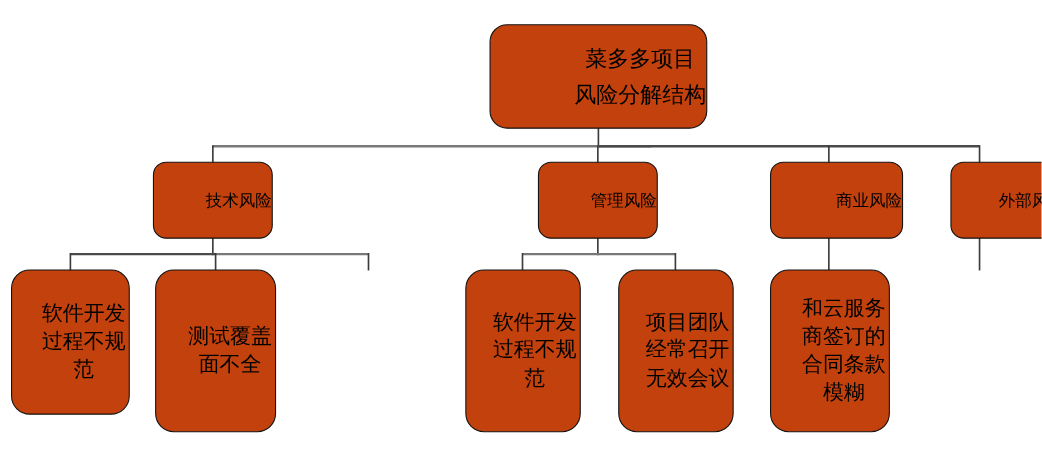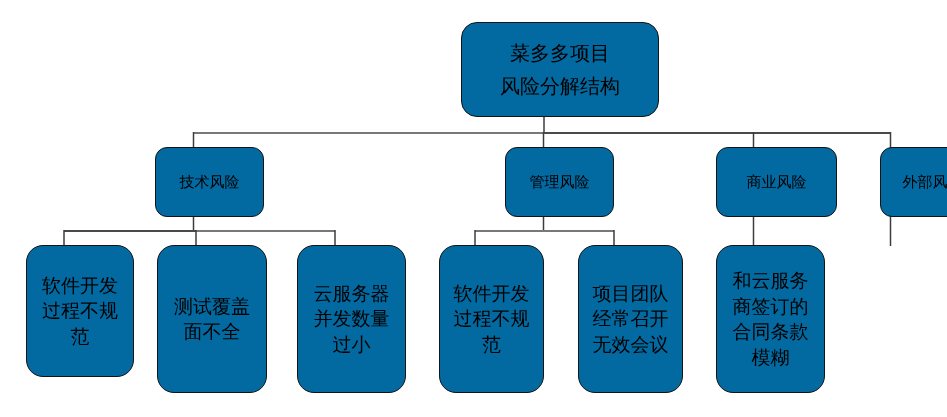--- a/index.html
+++ b/index.html
@@ -7,25 +7,24 @@
     position:relative; width:947px; height:417px; background:#ffffff;
     font-family:"DejaVu Serif","Liberation Serif",serif; color:#000000;
     overflow:hidden;
   }
   svg.connectors { position:absolute; left:0; top:0; width:947px; height:417px; }
   svg.connectors line { stroke:#3c3c3c; stroke-width:1.5; }
   svg.connectors line.bus { stroke:#787878; stroke-width:2.2; }
   svg.connectors line.bus2 { stroke:#4a4a4a; stroke-width:2.2; }
 
   .node {
-    position:absolute; box-sizing:border-box; background:#0369a1;
+    position:absolute; box-sizing:border-box; background:#c2410c;
     border:1.6px solid #141414;
-    display:flex; align-items:center; justify-content:center;
+    display:flex; align-items:center; justify-content:flex-end;
     text-align:center;
-    margin-left:16px;
   }
   .root-node { border-radius:16px; font-size:20px; line-height:33px; }
   .l2-node   { border-radius:12px; font-size:15px; line-height:24px; }
   .leaf-node { border-radius:17px; font-size:19px; line-height:25.5px; }
   .leaf-node .label { display:inline-block; width:4.3em; }
 
   
   #node-root { left:445px; top:22px;  width:198px; height:95px; }
   #node-l2-0 { left:139px; top:147px; width:109px; height:70px; }
   #node-l2-1 { left:489px; top:147px; width:109px; height:70px; }
@@ -90,23 +89,20 @@
   <div class="node l2-node" id="node-l2-3">
     <span class="label">外部风险</span>
   </div>
 
   <div class="node leaf-node" id="node-leaf-0">
     <span class="label">软件开发过程不规范</span>
   </div>
   <div class="node leaf-node" id="node-leaf-1">
     <span class="label">测试覆盖面不全</span>
   </div>
-  <div class="node leaf-node" id="node-leaf-2">
-    <span class="label">云服务器并发数量过小</span>
-  </div>
   <div class="node leaf-node" id="node-leaf-3">
     <span class="label">软件开发过程不规范</span>
   </div>
   <div class="node leaf-node" id="node-leaf-4">
     <span class="label">项目团队经常召开无效会议</span>
   </div>
   <div class="node leaf-node" id="node-leaf-5">
     <span class="label">和云服务商签订的合同条款模糊</span>
   </div>
 

